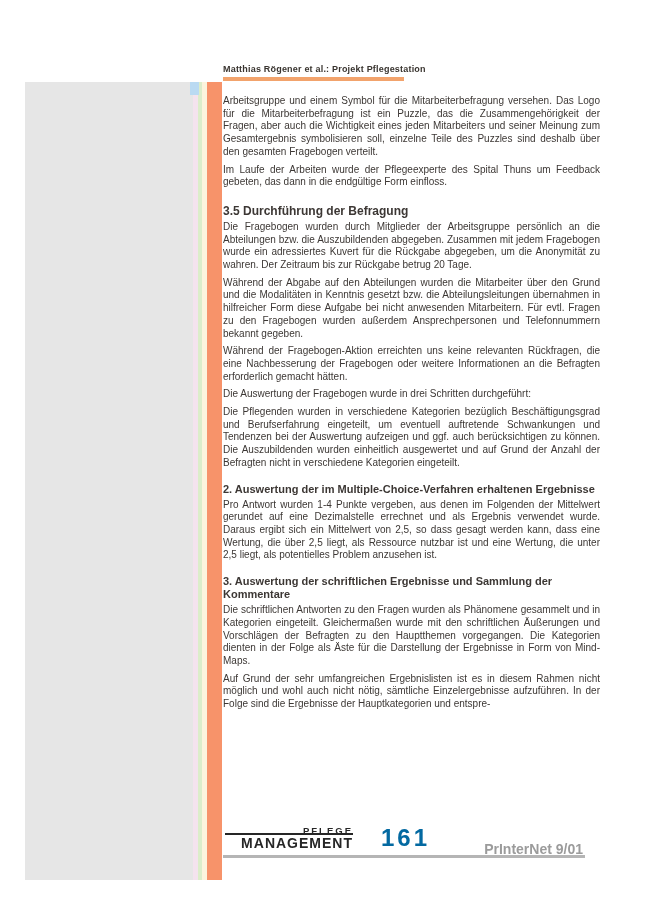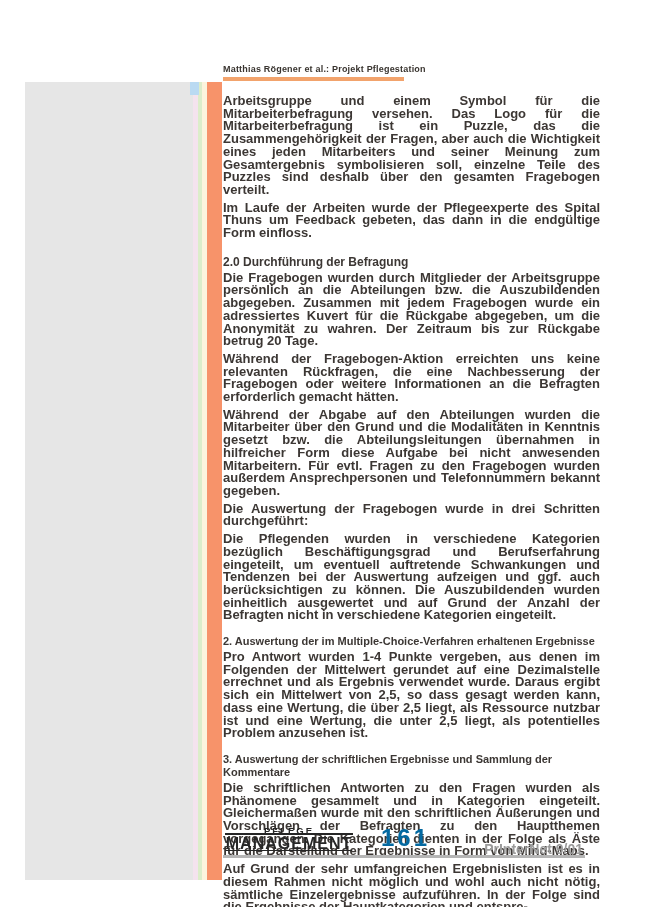--- a/index.html
+++ b/index.html
@@ -19,58 +19,57 @@
   .orange-bar   { position:absolute; left:207px; top:82px; width:15px; height:798px; background:#f7936a; }
   .blue-chip    { position:absolute; left:190px; top:82px; width:9px;  height:13px;  background:#badaf2; }
 
   
   .content { position:absolute; left:223px; top:64px; width:377px; color:#3c3734; }
 
   .running-title { font-size:9px; font-weight:bold; color:#39342f; letter-spacing:0.2px; }
   .title-underline { width:181px; height:4px; background:#f2a36c; margin:3px 0 14px 0; }
 
   p.body {
-    font-size:13px; line-height:12.7px; text-align:justify;
+    font-size:10px; line-height:12.7px; text-align:justify;
     margin:0 0 5px 0;
-    font-weight:bold;
   }
   h2.section { font-size:12px;  font-weight:bold; margin:15px 0 3px 0; line-height:14px; }
   h3.method  { font-size:11px;  font-weight:bold; margin:13px 0 3px 0; line-height:13px; }
 
   
   .footer { position:absolute; left:223px; top:824px; width:362px; height:46px; }
   .footer-rule { position:absolute; left:0; top:31px; width:362px; height:3px; background:#b5b5b5; }
-  .logo { position:absolute; left:2px; top:2px; width:128px; text-align:center; }
+  .logo { position:absolute; left:2px; top:2px; width:128px; text-align:right; }
   .logo-rule { position:absolute; left:0; top:7px; width:100%; height:2px; background:#262626; }
   .logo-top    { position:relative; display:block; font-size:9.5px; font-weight:bold; letter-spacing:2px; color:#262626; line-height:10px; }
-  .logo-bottom { position:relative; display:block; font-size:16px; font-weight:bold; letter-spacing:1px; color:#262626; line-height:15px;text-decoration:underline; }
+  .logo-bottom { position:relative; display:block; font-size:14px; font-weight:bold; letter-spacing:1px; color:#262626; line-height:15px; }
   .page-number { position:absolute; left:158px; top:1px; font-size:24px; font-weight:bold; color:#0369a1; letter-spacing:3px; line-height:26px; }
   .issue { position:absolute; right:2px; top:17px; font-size:14px; font-weight:bold; color:#9b9b9b; }
 </style>
 </head>
 <body>
 
 <div class="gray-block"></div>
 <div class="strip-pink"></div>
 <div class="strip-green"></div>
 <div class="strip-cream"></div>
 <div class="orange-bar"></div>
 <div class="blue-chip"></div>
 
 <div class="content">
   <div class="running-title">Matthias Rögener et al.: Projekt Pflegestation</div>
   <div class="title-underline"></div>
 
   <p class="body">Arbeitsgruppe und einem Symbol für die Mitarbeiterbefragung versehen. Das Logo für die Mitarbeiterbefragung ist ein Puzzle, das die Zusammengehörigkeit der Fragen, aber auch die Wichtigkeit eines jeden Mitarbeiters und seiner Meinung zum Gesamtergebnis symbolisieren soll, einzelne Teile des Puzzles sind deshalb über den gesamten Fragebogen verteilt.</p>
   <p class="body">Im Laufe der Arbeiten wurde der Pflegeexperte des Spital Thuns um Feedback gebeten, das dann in die endgültige Form einfloss.</p>
 
-  <h2 class="section">2.0 Durchführung der Befragung</h2>
+  <h2 class="section">3.5 Durchführung der Befragung</h2>
   <p class="body">Die Fragebogen wurden durch Mitglieder der Arbeitsgruppe persönlich an die Abteilungen bzw. die Auszubildenden abgegeben. Zusammen mit jedem Fragebogen wurde ein adressiertes Kuvert für die Rückgabe abgegeben, um die Anonymität zu wahren. Der Zeitraum bis zur Rückgabe betrug 20 Tage.</p>
+  <p class="body">Während der Abgabe auf den Abteilungen wurden die Mitarbeiter über den Grund und die Modalitäten in Kenntnis gesetzt bzw. die Abteilungsleitungen übernahmen in hilfreicher Form diese Aufgabe bei nicht anwesenden Mitarbeitern. Für evtl. Fragen zu den Fragebogen wurden außerdem Ansprechpersonen und Telefonnummern bekannt gegeben.</p>
   <p class="body">Während der Fragebogen-Aktion erreichten uns keine relevanten Rückfragen, die eine Nachbesserung der Fragebogen oder weitere Informationen an die Befragten erforderlich gemacht hätten.</p>
-  <p class="body">Während der Abgabe auf den Abteilungen wurden die Mitarbeiter über den Grund und die Modalitäten in Kenntnis gesetzt bzw. die Abteilungsleitungen übernahmen in hilfreicher Form diese Aufgabe bei nicht anwesenden Mitarbeitern. Für evtl. Fragen zu den Fragebogen wurden außerdem Ansprechpersonen und Telefonnummern bekannt gegeben.</p>
 
   <p class="body">Die Auswertung der Fragebogen wurde in drei Schritten durchgeführt:</p>
 
   <p class="body">Die Pflegenden wurden in verschiedene Kategorien bezüglich Beschäftigungsgrad und Berufserfahrung eingeteilt, um eventuell auftretende Schwankungen und Tendenzen bei der Auswertung aufzeigen und ggf. auch berücksichtigen zu können. Die Auszubildenden wurden einheitlich ausgewertet und auf Grund der Anzahl der Befragten nicht in verschiedene Kategorien eingeteilt.</p>
 
   <h3 class="method">2. Auswertung der im Multiple-Choice-Verfahren erhaltenen Ergebnisse</h3>
   <p class="body">Pro Antwort wurden 1-4 Punkte vergeben, aus denen im Folgenden der Mittelwert gerundet auf eine Dezimalstelle errechnet und als Ergebnis verwendet wurde. Daraus ergibt sich ein Mittelwert von 2,5, so dass gesagt werden kann, dass eine Wertung, die über 2,5 liegt, als Ressource nutzbar ist und eine Wertung, die unter 2,5 liegt, als potentielles Problem anzusehen ist.</p>
 
   <h3 class="method">3. Auswertung der schriftlichen Ergebnisse und Sammlung der Kommentare</h3>
   <p class="body">Die schriftlichen Antworten zu den Fragen wurden als Phänomene gesammelt und in Kategorien eingeteilt. Gleichermaßen wurde mit den schriftlichen Äußerungen und Vorschlägen der Befragten zu den Hauptthemen vorgegangen. Die Kategorien dienten in der Folge als Äste für die Darstellung der Ergebnisse in Form von Mind-Maps.</p>

